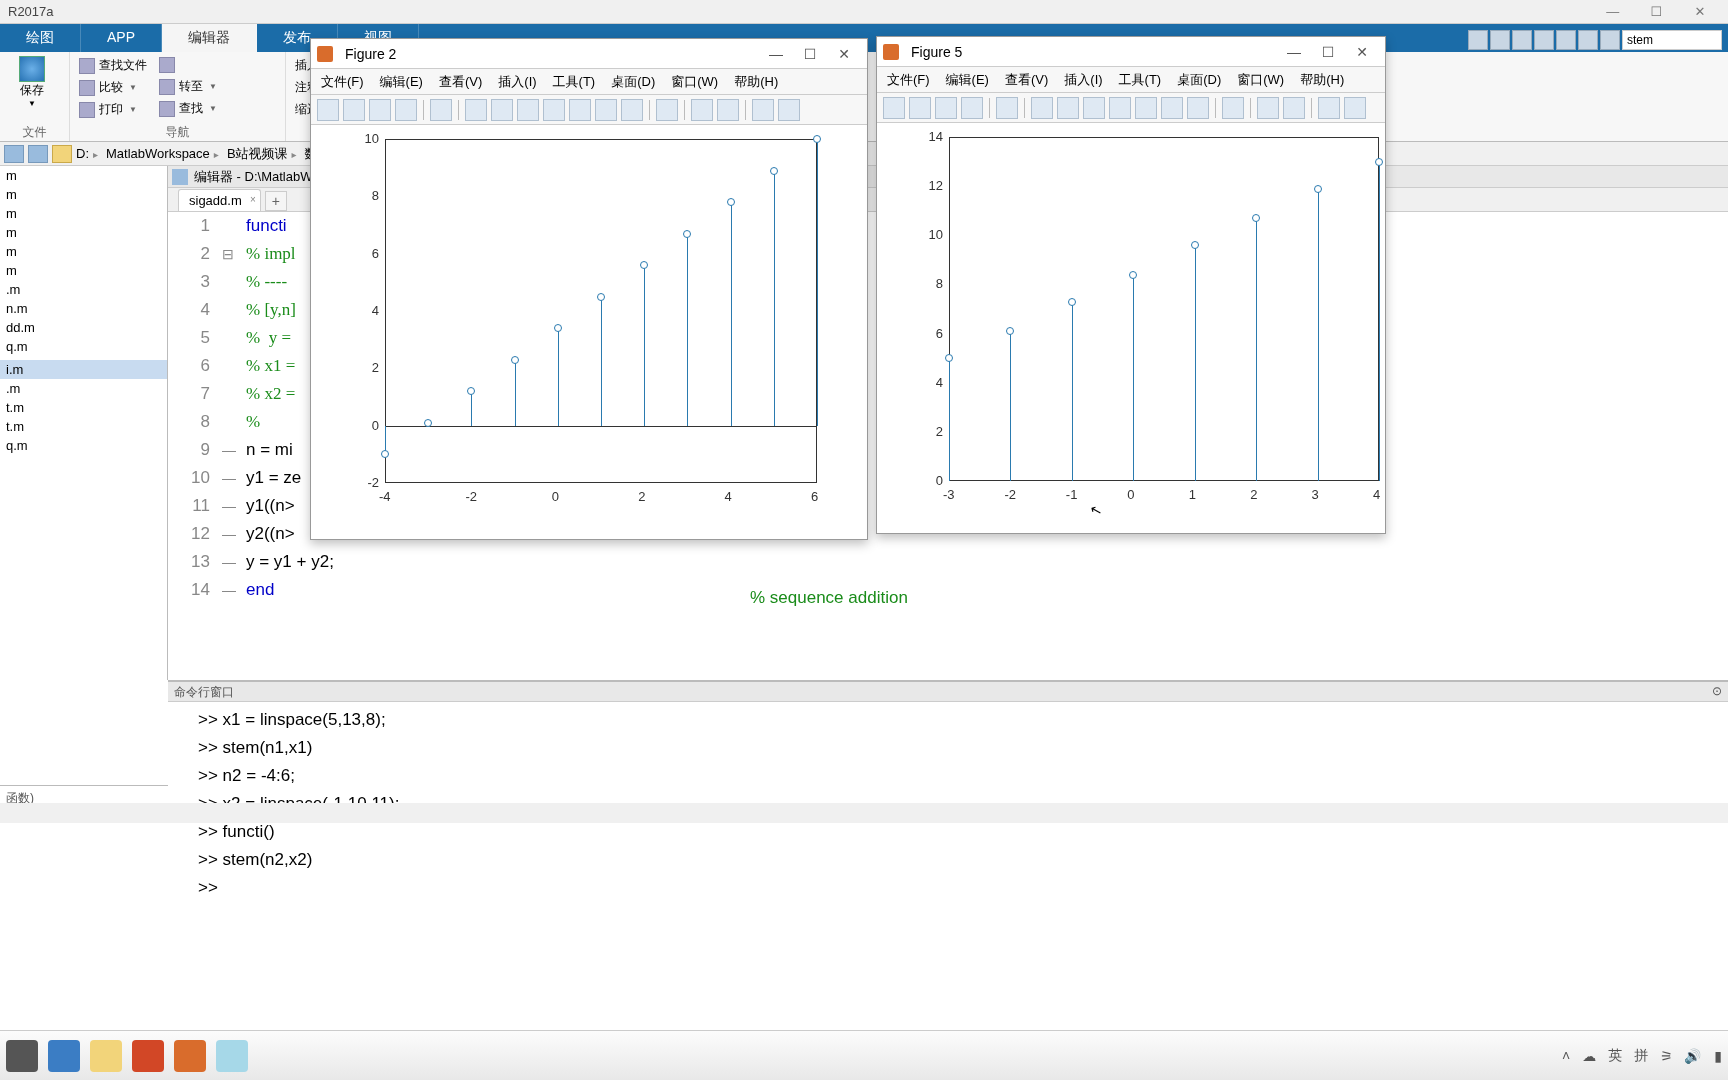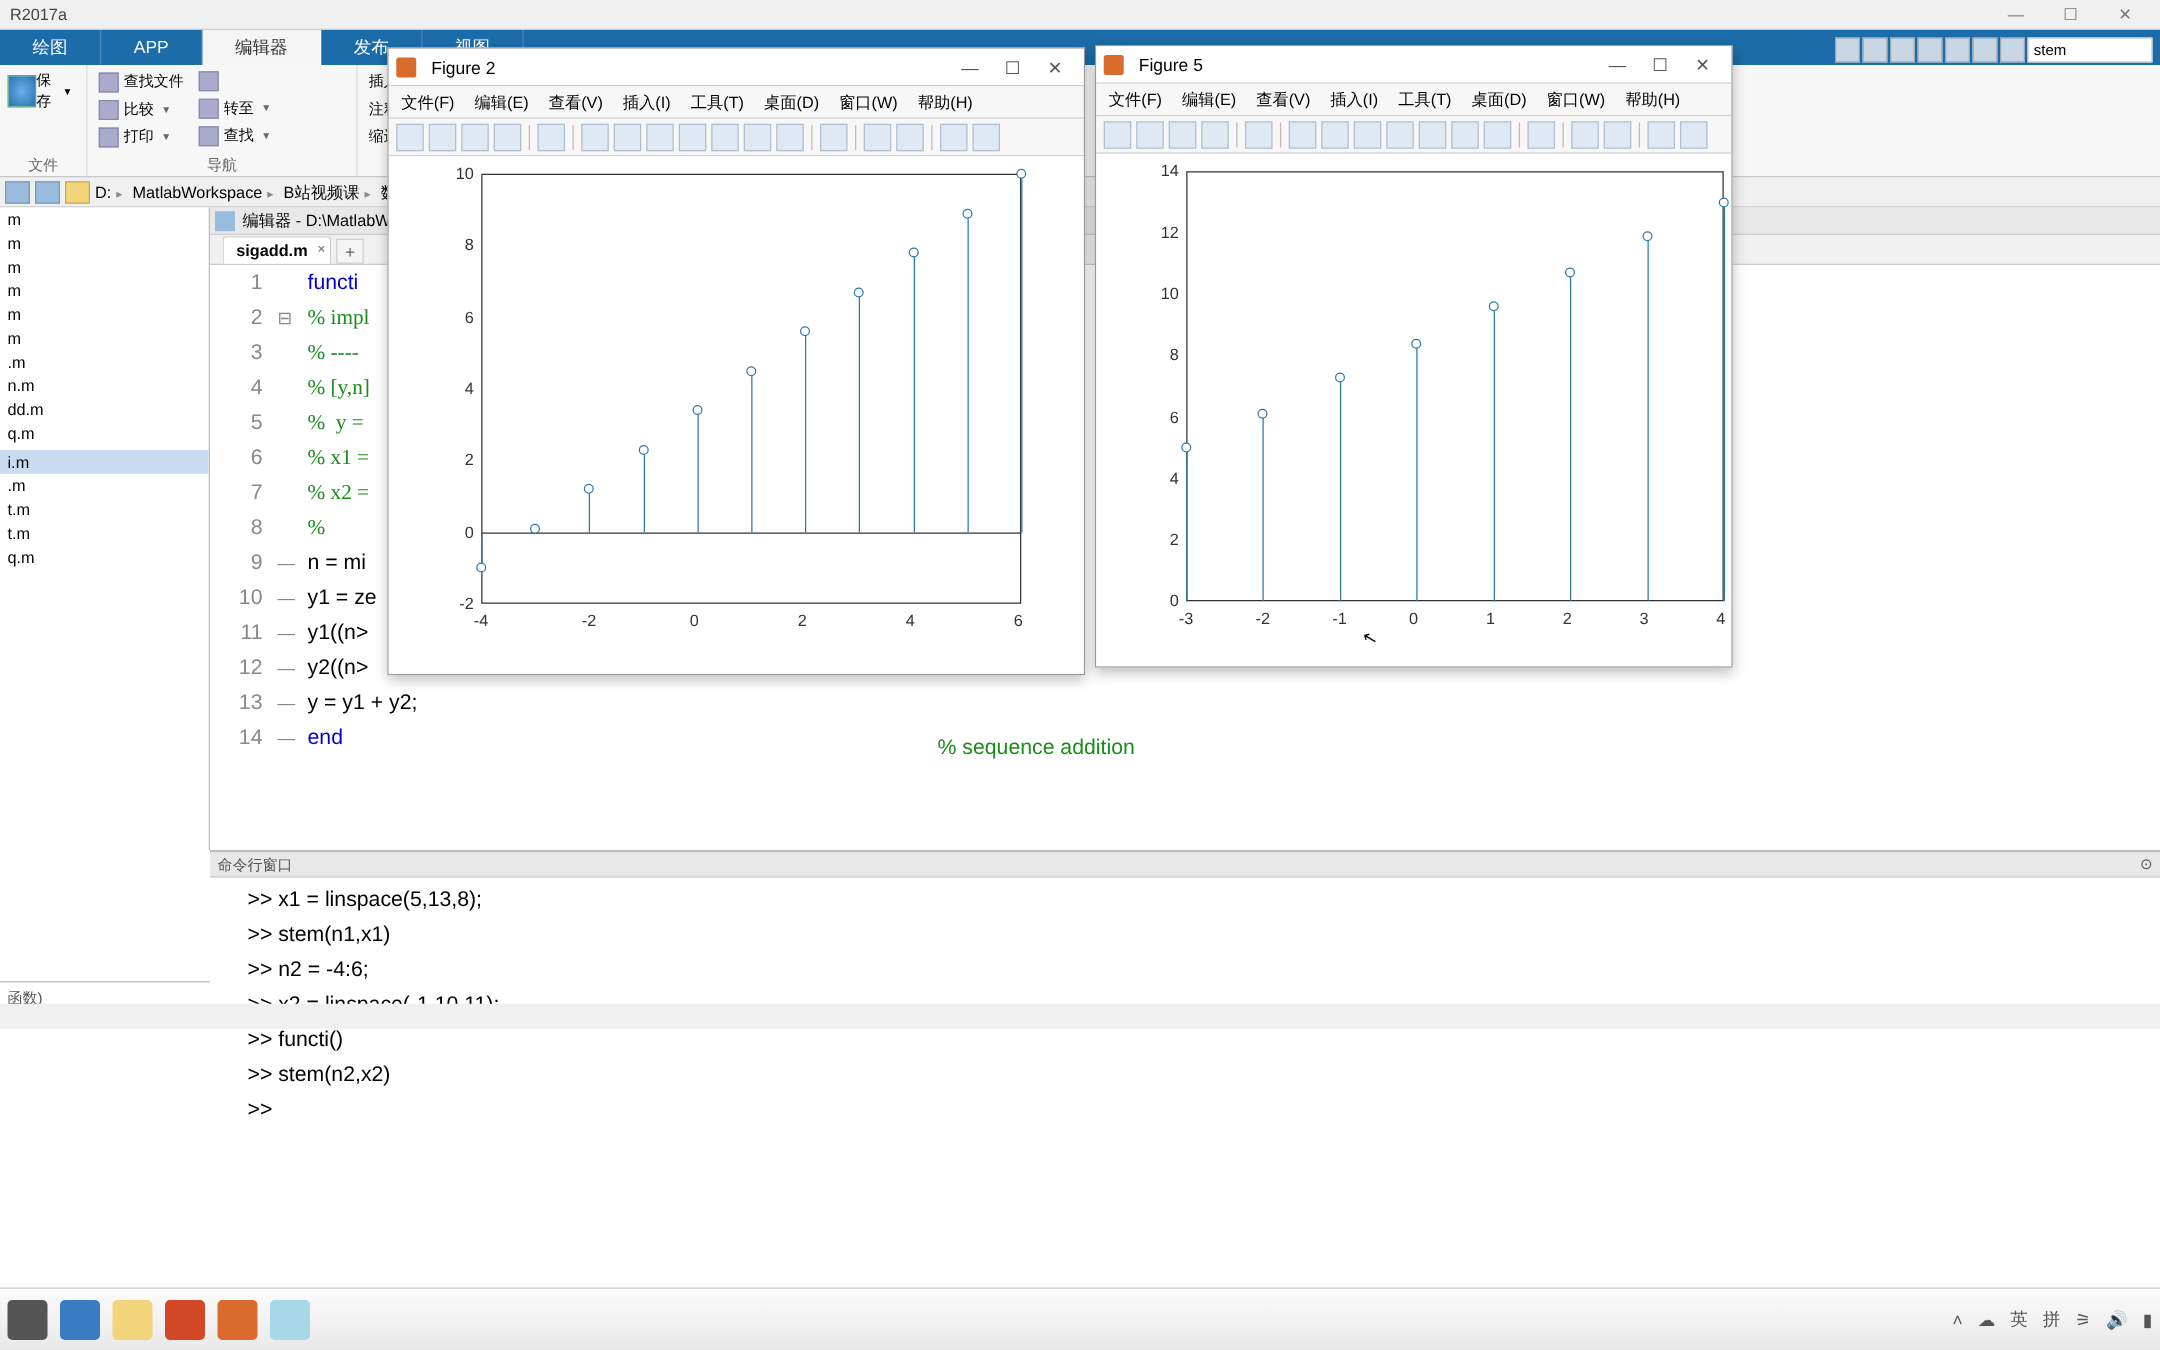--- a/index.html
+++ b/index.html
@@ -9,39 +9,39 @@
 .toolstrip-tabs { height:28px; background:#1b6ca8; display:flex; }
 .toolstrip-tabs .tab { color:#fff; padding:5px 26px; font-size:14px; border-right:1px solid rgba(255,255,255,.2); }
 .toolstrip-tabs .tab.act { background:#f5f5f5; color:#333; }
 .qat { position:absolute; top:30px; right:6px; display:flex; gap:2px; z-index:55;}
 .qat .ic { width:20px; height:20px; background:#c9d6e4; border:1px solid #9ab; }
 .qat input { width:100px; height:20px; border:1px solid #ccc; font-size:12px; padding:0 4px;}
 .ribbon { height:90px; background:#f7f7f7; border-bottom:1px solid #bbb; display:flex; font-size:12px; }
 .rgroup { padding:4px 6px 0; border-right:1px solid #ddd; display:flex; flex-direction:column; }
 .rgroup .body { display:flex; gap:6px; flex:1; align-items:flex-start;}
 .rgroup .lbl { text-align:center; color:#666; font-size:12px; padding:2px 0 0; }
-.bigbtn { display:flex; flex-direction:row; align-items:center; width:52px; cursor:pointer;}
+.bigbtn { display:flex; flex-direction:column; align-items:center; width:52px; cursor:pointer;text-align:center;}
 .bigbtn .ic { width:26px; height:26px; background:radial-gradient(#7ea4d6,#3b6aa0); border:1px solid #5a7; }
 .smallbtns { display:flex; flex-direction:column; gap:3px;}
 .sbtn { display:flex; align-items:center; gap:4px; cursor:pointer; padding:1px 3px; }
 .sbtn .ic { width:16px; height:16px; background:#aac; border:1px solid #88a; }
 .sbtn .drop { font-size:8px; color:#666; margin-left:2px;}
 .pathbar { height:24px; background:#f0f0f0; border-bottom:1px solid #ccc; display:flex; align-items:center; font-size:13px; gap:4px; padding:0 4px;}
 .pathbar .pic { width:20px; height:18px; background:#9bd; border:1px solid #79b; }
 .pathbar span.sep::after { content:"▸"; color:#888; margin:0 4px; font-size:10px;}
 .workarea { display:flex; height:514px; }
 .leftcol { width:168px; border-right:1px solid #bbb; background:#fff; font-size:13px; overflow:hidden; }
 .leftcol .itm { padding:2px 6px; }
 .leftcol .itm.sel { background:#c8dbf0; }
 .leftfoot { position:absolute; bottom:269px; left:0; width:168px; border-top:1px solid #bbb; font-size:12px; padding:4px 6px; color:#555; }
 .edpanel { flex:1; display:flex; flex-direction:column; }
 .edhdr { height:22px; background:#e8e8e8; border-bottom:1px solid #ccc; display:flex; align-items:center; font-size:13px; padding:0 4px; gap:6px; }
 .edic { width:16px; height:16px; background:#9bd; }
 .tabsrow { height:24px; background:#f0f0f0; border-bottom:1px solid #ccc; display:flex; align-items:flex-end; padding-left:10px;}
-.ftab { background:#fff; border:1px solid #ccc; border-bottom:none; padding:3px 18px 3px 10px; font-size:13px; position:relative; border-radius:3px 3px 0 0;font-weight:bold;}
+.ftab { background:#fff; border:1px solid #ccc; border-bottom:none; padding:3px 18px 3px 10px; font-size:13px; position:relative; border-radius:3px 3px 0 0;}
 .ftab .x { position:absolute; right:4px; top:4px; font-size:10px; color:#888;}
 .addtab { width:22px; height:20px; border:1px solid #ccc; background:#f5f5f5; text-align:center; font-size:14px; line-height:18px; margin-left:4px; color:#666;}
 .code { flex:1; font-family:Consolas,"Courier New",monospace; font-size:17px; background:#fff; overflow:hidden; position:relative; }
 .code .ln { display:flex; height:28px; align-items:center; }
 .code .num { width:54px; text-align:right; color:#888; padding-right:12px; }
 .code .dash { width:24px; color:#888; font-size:14px; }
 .code .txt { white-space:pre; }
 .kw { color:#0000c8; }
 .cm { color:#1a8c1a;font-family:Liberation Serif, serif; }
 .sidecomment { color:#1a8c1a; }

